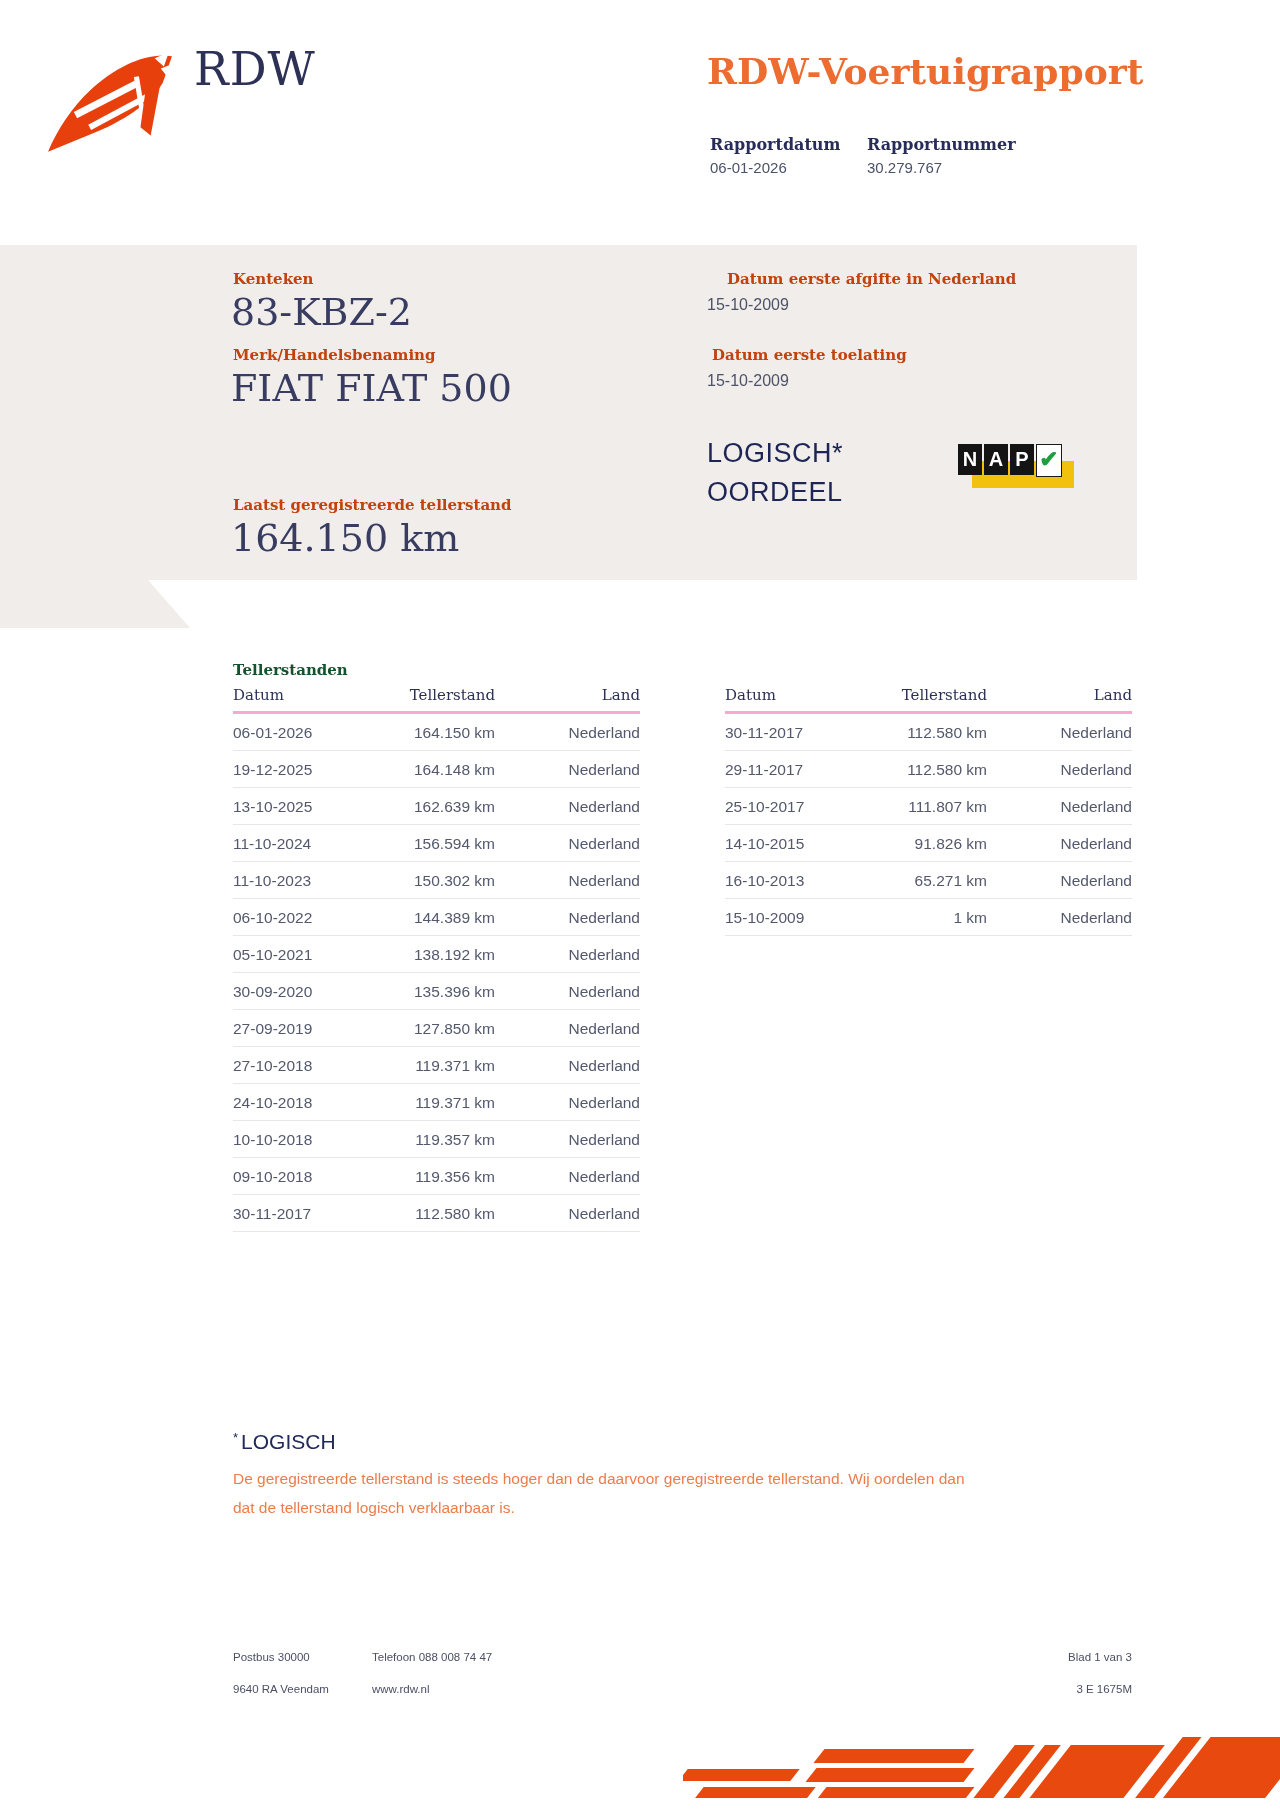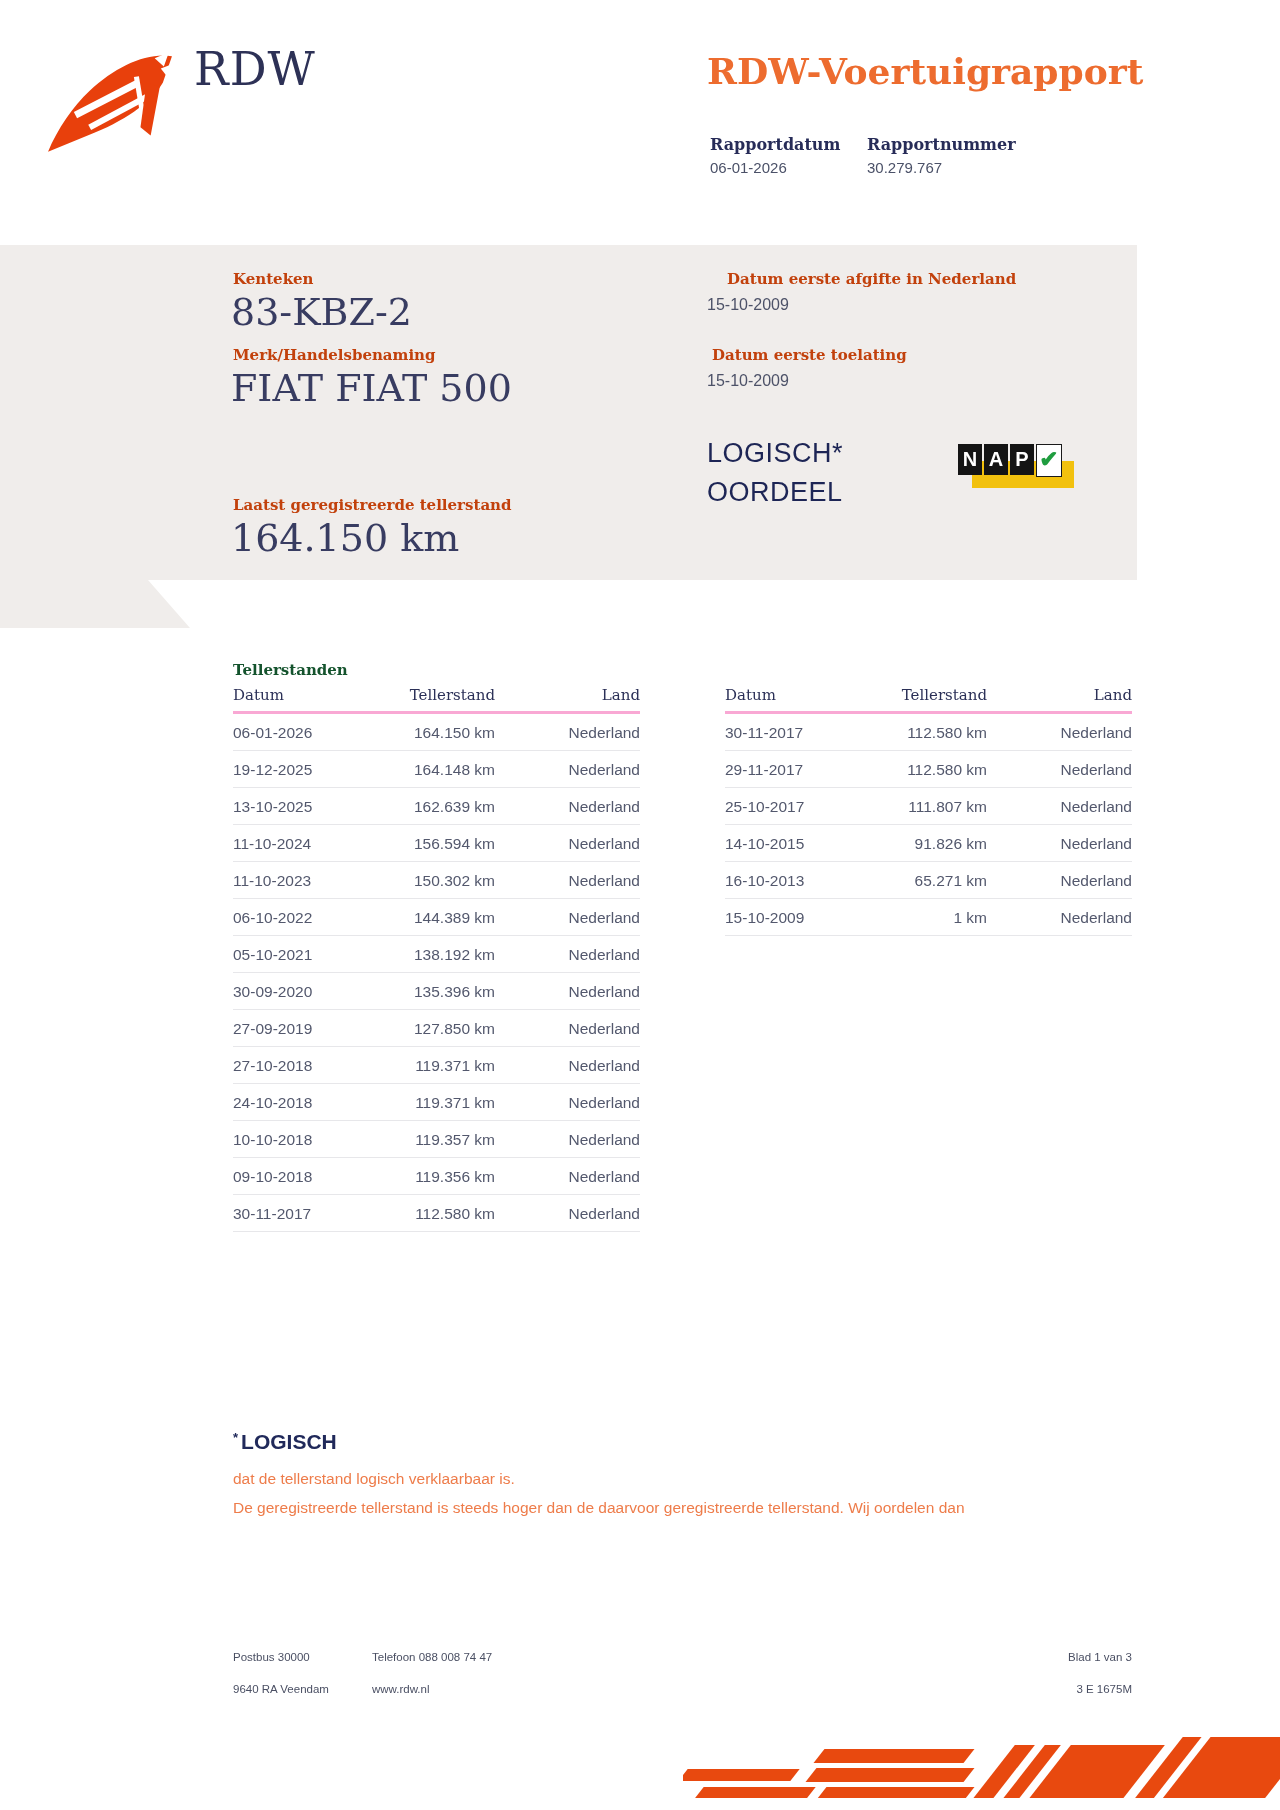--- a/index.html
+++ b/index.html
@@ -39,21 +39,21 @@
   
   .sect-title{position:absolute;left:233px;top:661px;font-family:"DejaVu Serif",serif;
               font-weight:bold;font-size:15px;color:#14532d;}
   .odo{position:absolute;top:686px;border-collapse:collapse;width:407px;table-layout:fixed;}
   .odo th{text-align:left;font-family:"DejaVu Serif",serif;font-weight:normal;font-size:15px;
           color:#2b3057;padding:0 0 7px 0;border-bottom:3px solid #f9a8d4;}
   .odo td{font-size:15.5px;color:#53586d;padding:10px 0 8px 0;border-bottom:1px solid #e7e7ea;}
   .odo .r{text-align:right;}
 
   
-  .verdict-h{position:absolute;left:233px;top:1430px;font-weight:bold;font-size:21px;color:#20295a;}
+  .verdict-h{position:absolute;left:233px;top:1430px;font-weight:normal;font-size:21px;color:#20295a;}
   .verdict-h .ast{font-size:13px;vertical-align:7px;margin-right:3px;}
   .verdict-p{position:absolute;left:233px;top:1464px;width:920px;font-size:15.5px;
              line-height:29px;color:#ee7c4a;}
 
   
   .foot{position:absolute;top:1641px;font-size:11.5px;color:#4a4f63;line-height:32px;}
   .foot-right{width:200px;text-align:right;}
 
   
   .truck{position:absolute;left:683px;top:1737px;width:597px;height:72px;overflow:hidden;}
@@ -245,22 +245,22 @@
           <td class="r">1 km</td>
           <td class="r">Nederland</td>
         </tr>
       </tbody>
   </table>
 
   <div class="verdict-h">
     <span class="ast">*</span><span>LOGISCH</span>
   </div>
   <div class="verdict-p">
+    <div>De geregistreerde tellerstand is steeds hoger dan de daarvoor geregistreerde tellerstand. Wij oordelen dan</div>
     <div>dat de tellerstand logisch verklaarbaar is.</div>
-    <div>De geregistreerde tellerstand is steeds hoger dan de daarvoor geregistreerde tellerstand. Wij oordelen dan</div>
   </div>
 
   <div class="foot" style="left:233px;">
     <div>Postbus 30000</div>
     <div>9640 RA Veendam</div>
   </div>
   <div class="foot" style="left:372px;">
     <div>Telefoon 088 008 74 47</div>
     <div>www.rdw.nl</div>
   </div>

